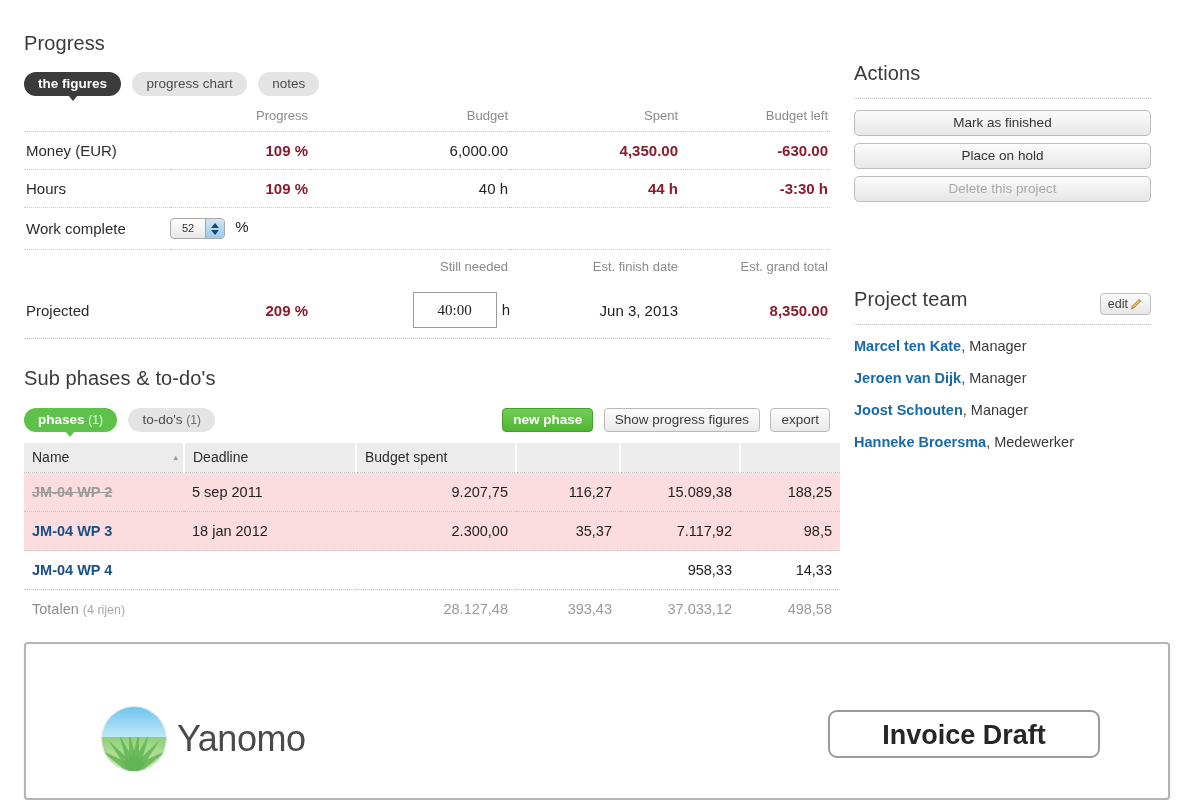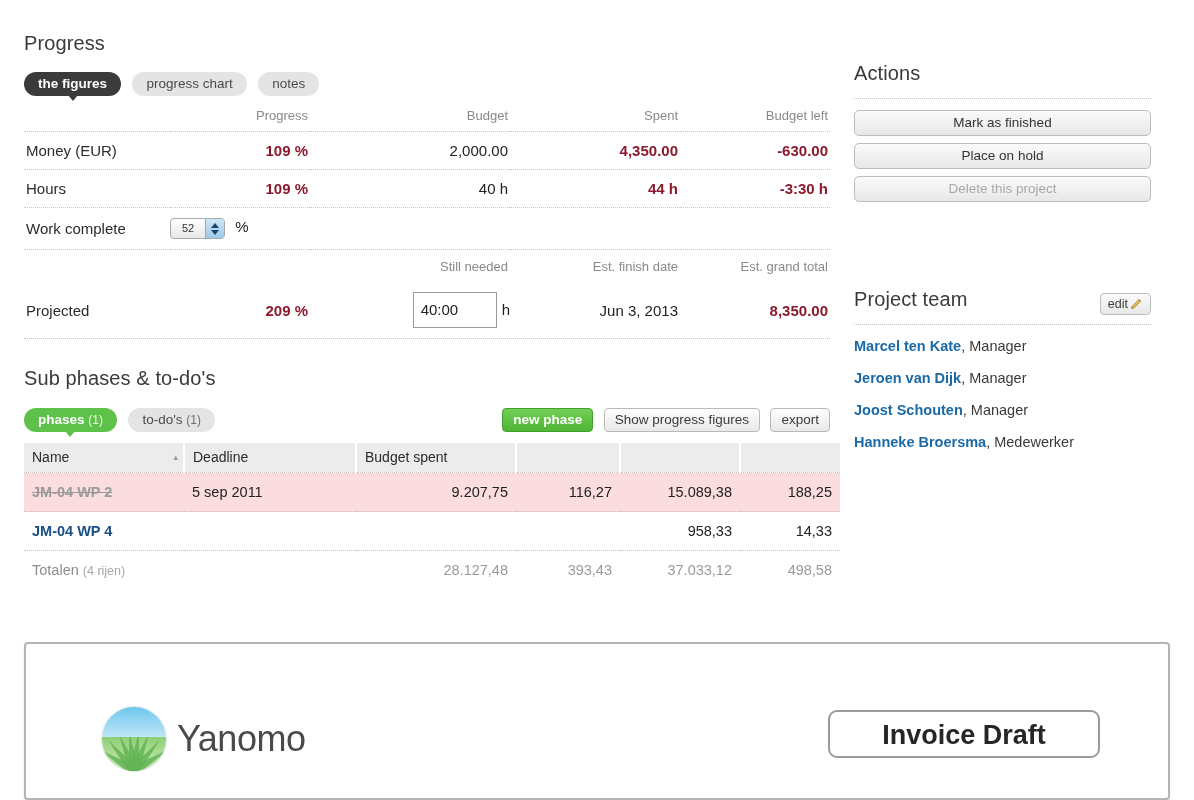--- a/index.html
+++ b/index.html
@@ -91,22 +91,22 @@
   .stepper .arrows .dn {
     border-left: 4px solid transparent; border-right: 4px solid transparent;
     border-top: 5px solid #16496e;
   }
   .pct { font-size: 15px; margin-left: 6px; }
 
   
   .sn-wrap { display: inline-flex; align-items: flex-start; }
   .sn-input {
     width: 84px; height: 36px; border: 1px solid #9a9a9a; background: #fff;
-    font-size: 15px; text-align: left; padding: 0 7px; line-height: 34px;
-    font-family: Liberation Sans, sans-serif;
+    font-size: 15px; text-align: center; padding: 0 7px; line-height: 34px;
+    font-family: Liberation Serif, serif;
   }
   .sn-h { font-size: 15px; margin-left: 5px; line-height: 36px; }
 
   
   #subphases-title { position: absolute; left: 0; top: 367px; }
   .tabrow2 { position: absolute; left: 0; top: 408px; }
   .btnrow { position: absolute; right: 0; top: 408px; }
   .btn {
     display: inline-block; height: 24px; line-height: 22px;
     padding: 0 10px; font-size: 13.5px; border-radius: 4px;
@@ -233,21 +233,21 @@
             <th class="c-prog">Progress</th>
             <th class="c-bud">Budget</th>
             <th class="c-spent">Spent</th>
             <th class="c-left">Budget left</th>
           </tr>
         </thead>
         <tbody>
           <tr>
             <td class="lbl">Money (EUR)</td>
             <td class="hi">109 %</td>
-            <td>2,000.00</td>
+            <td>6,000.00</td>
             <td class="hi">4,350.00</td>
             <td class="hi">-630.00</td>
           </tr>
           <tr>
             <td class="lbl">Hours</td>
             <td class="hi">109 %</td>
             <td>40 h</td>
             <td class="hi">44 h</td>
             <td class="hi">-3:30 h</td>
           </tr>
@@ -334,20 +334,28 @@
           </tr>
         </thead>
         <tbody>
           <tr class="pink">
             <td class="name done">JM-04 WP 2</td>
             <td style="text-align:left">5 sep 2011</td>
             <td>9.207,75</td>
             <td>116,27</td>
             <td>15.089,38</td>
             <td>188,25</td>
+          </tr>
+          <tr class="pink">
+            <td class="name">JM-04 WP 3</td>
+            <td style="text-align:left">18 jan 2012</td>
+            <td>2.300,00</td>
+            <td>35,37</td>
+            <td>7.117,92</td>
+            <td>98,5</td>
           </tr>
           <tr>
             <td class="name">JM-04 WP 4</td>
             <td style="text-align:left"></td>
             <td></td>
             <td></td>
             <td>958,33</td>
             <td>14,33</td>
           </tr>
           <tr class="totals">

